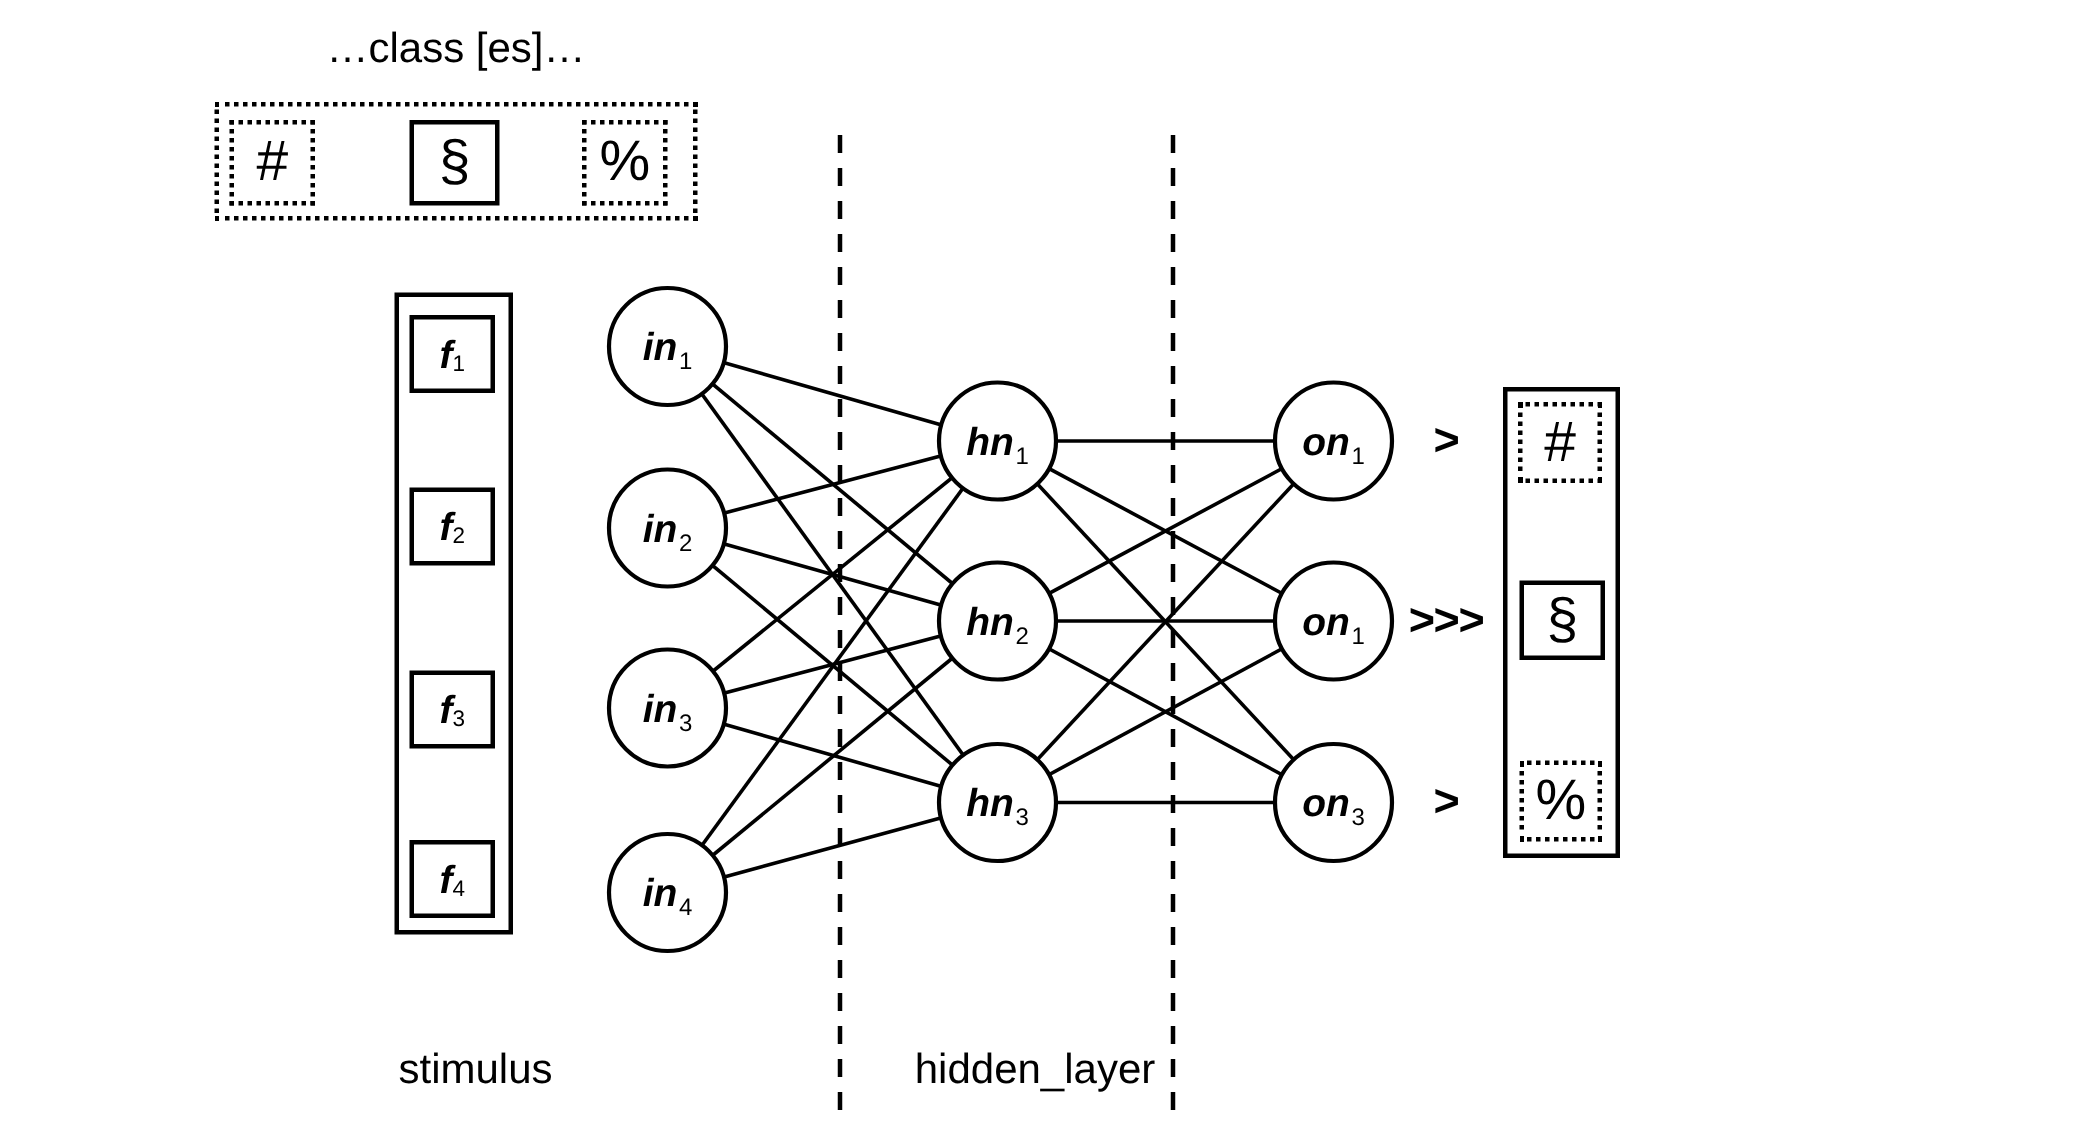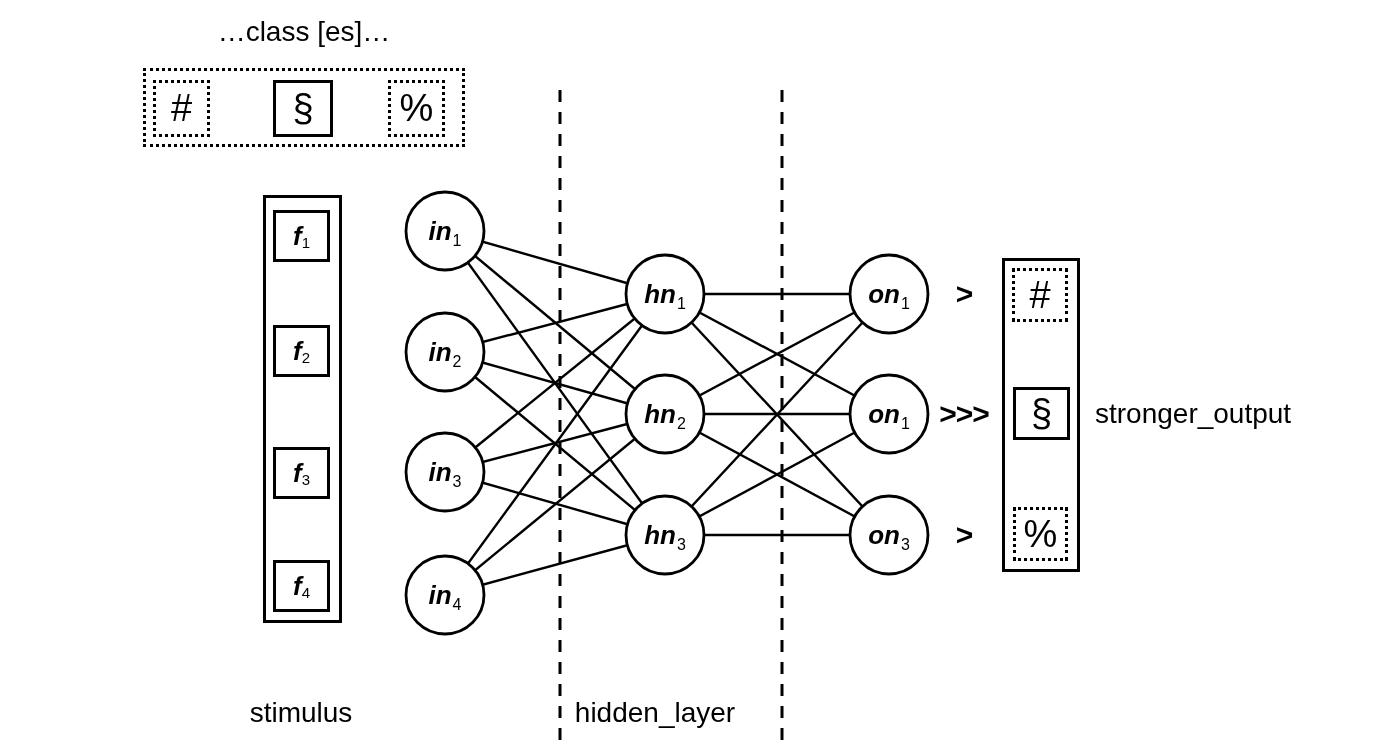--- a/index.html
+++ b/index.html
@@ -154,18 +154,17 @@
       <span>#</span>
     </div>
     <div class="sym-box solid" style="left:8px; top:126px; width:57px; height:53px;">
       <span>§</span>
     </div>
     <div class="sym-box dotted" style="left:8px; top:246px; width:55px; height:54px;">
       <span>%</span>
     </div>
   </div>
 
-  <div class="abs stronger-label">stronger_output</div>
 
-  <div class="abs layer-label" style="left:191px;">stimulus</div>
-  <div class="abs layer-label" style="left:545px;">hidden_layer</div>
+  <div class="abs layer-label" style="left:207px;">stimulus</div>
+  <div class="abs layer-label" style="left:580px;">hidden_layer</div>
 
 </div>
 
 </body></html>

